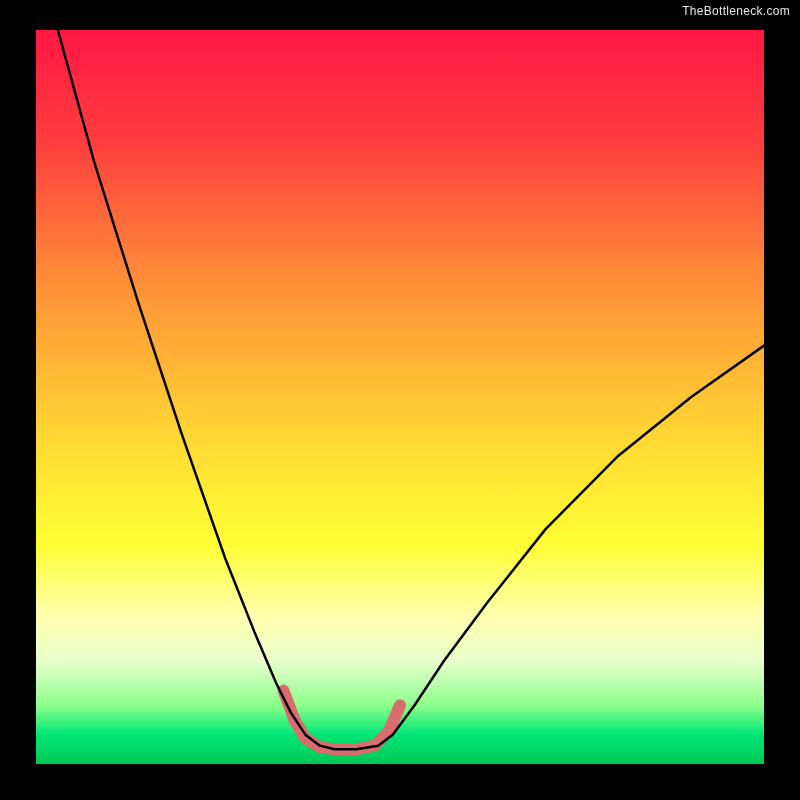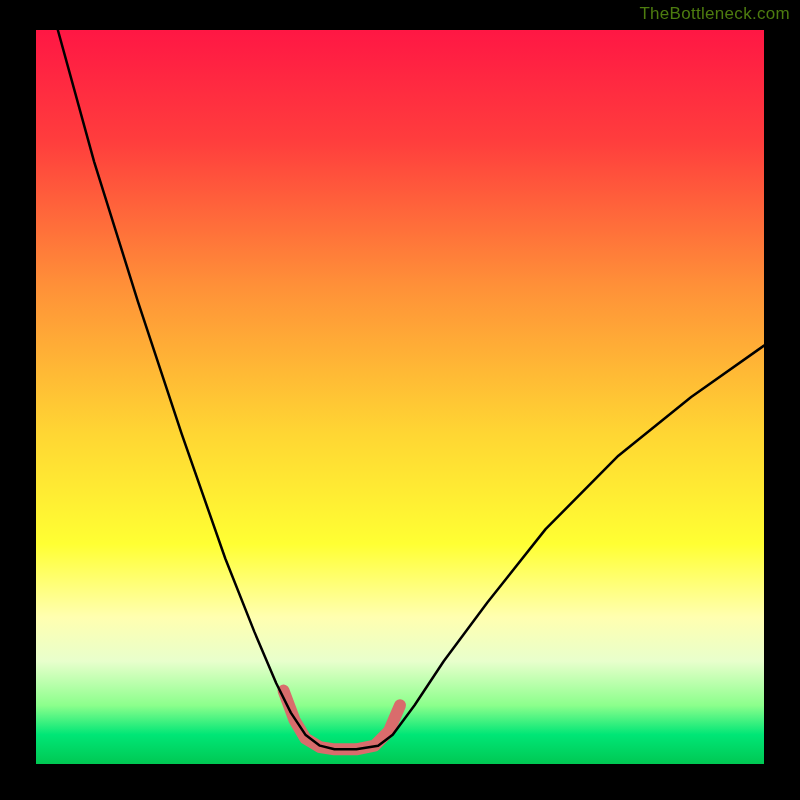--- a/index.html
+++ b/index.html
@@ -2,22 +2,22 @@
 <html><head>
 <meta charset="utf-8">
 <style>
   * { margin: 0; padding: 0; box-sizing: border-box; }
   html, body { width: 800px; height: 800px; overflow: hidden; background: #000; font-family: Arial, sans-serif; }
   .container { position: relative; width: 800px; height: 800px; }
   .watermark {
     position: absolute;
     top: 4px;
     right: 10px;
-    color: #4d7c0f;
-    font-size: 17px;
+    color: #e5e5e5;
+    font-size: 12px;
     font-weight: 500;
     z-index: 10;
     letter-spacing: 0.3px;
   }
   .plot-area {
     position: absolute;
     left: 36px;
     top: 30px;
     width: 728px;
     height: 734px;

